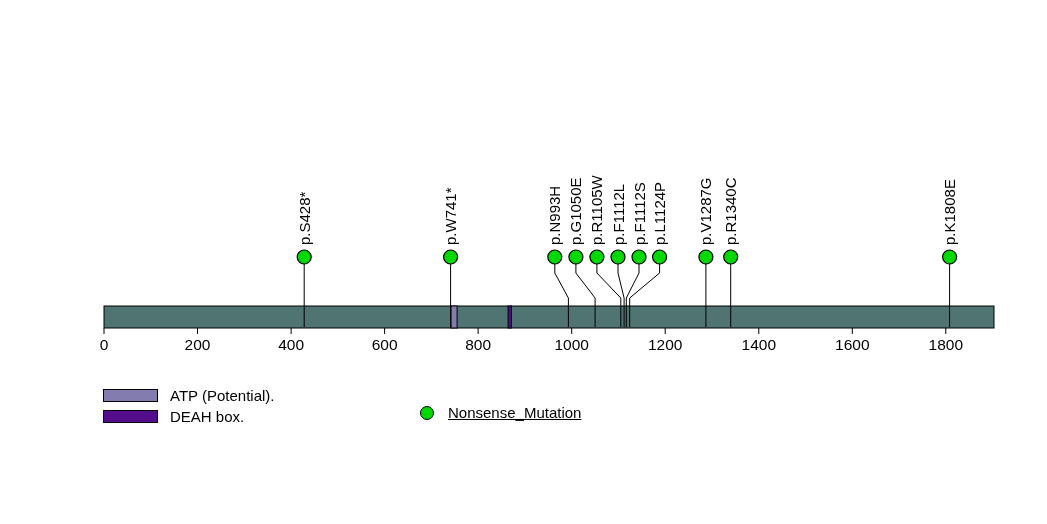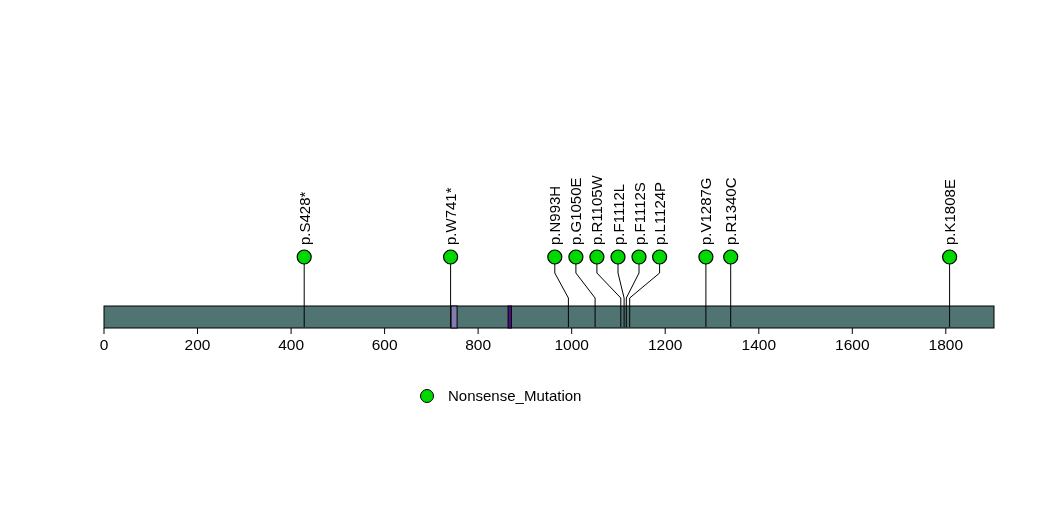--- a/index.html
+++ b/index.html
@@ -3,21 +3,21 @@
 <meta charset="utf-8">
 <style>
   html,body{margin:0;padding:0;background:#ffffff;}
   .figure{
     position:relative;width:1047px;height:524px;background:#ffffff;
     font-family:"Liberation Sans",sans-serif;overflow:hidden;
   }
   .figure svg{position:absolute;left:0;top:0;}
   .figure svg text{font-family:"Liberation Sans",sans-serif;}
   .legend-domains{position:absolute;left:103px;top:386px;}
-  .legend-mutations{position:absolute;left:420px;top:386px;}
+  .legend-mutations{position:absolute;left:420px;top:403px;text-decoration:underline;}
   .legend-row{display:flex;align-items:center;height:19px;}
   .legend-row + .legend-row{margin-top:2px;}
   .swatch{width:53px;height:11px;border:1px solid #000;margin-right:12px;box-sizing:content-box;flex:none;}
   .legend-circle{width:12px;height:12px;border:1px solid #000;border-radius:50%;margin-right:14px;flex:none;}
   .legend-label{font-size:15px;color:#000;white-space:nowrap;line-height:1;}
 </style>
 </head>
 <body>
 
 <div class="figure">
@@ -73,20 +73,30 @@
       <circle cx="705.9" cy="257" r="7" fill="#00d900" stroke="#000" stroke-width="1.2"></circle>
       <text x="711.4" y="245" font-size="15" fill="#000" transform="rotate(-90 711.4 245)">p.V1287G</text>
       <path d="M730.7 327 L730.7 257" fill="none" stroke="#000" stroke-width="1"></path>
       <circle cx="730.7" cy="257" r="7" fill="#00d900" stroke="#000" stroke-width="1.2"></circle>
       <text x="736.2" y="245" font-size="15" fill="#000" transform="rotate(-90 736.2 245)">p.R1340C</text>
       <path d="M949.6 327 L949.6 257" fill="none" stroke="#000" stroke-width="1"></path>
       <circle cx="949.6" cy="257" r="7" fill="#00d900" stroke="#000" stroke-width="1.2"></circle>
       <text x="955.1" y="245" font-size="15" fill="#000" transform="rotate(-90 955.1 245)">p.K1808E</text>
     </svg>
 
+  <div class="legend-domains">
+    <div class="legend-row">
+      <span class="swatch" style="background: rgb(131, 124, 174);"></span>
+      <span class="legend-label">ATP (Potential).</span>
+    </div>
+    <div class="legend-row">
+      <span class="swatch" style="background: rgb(83, 12, 138);"></span>
+      <span class="legend-label">DEAH box.</span>
+    </div>
+  </div>
 
   <div class="legend-mutations">
     <div class="legend-row">
       <span class="legend-circle" style="background: rgb(0, 217, 0);"></span>
       <span class="legend-label">Nonsense_Mutation</span>
     </div>
   </div>
 </div>
 
 </body></html>

